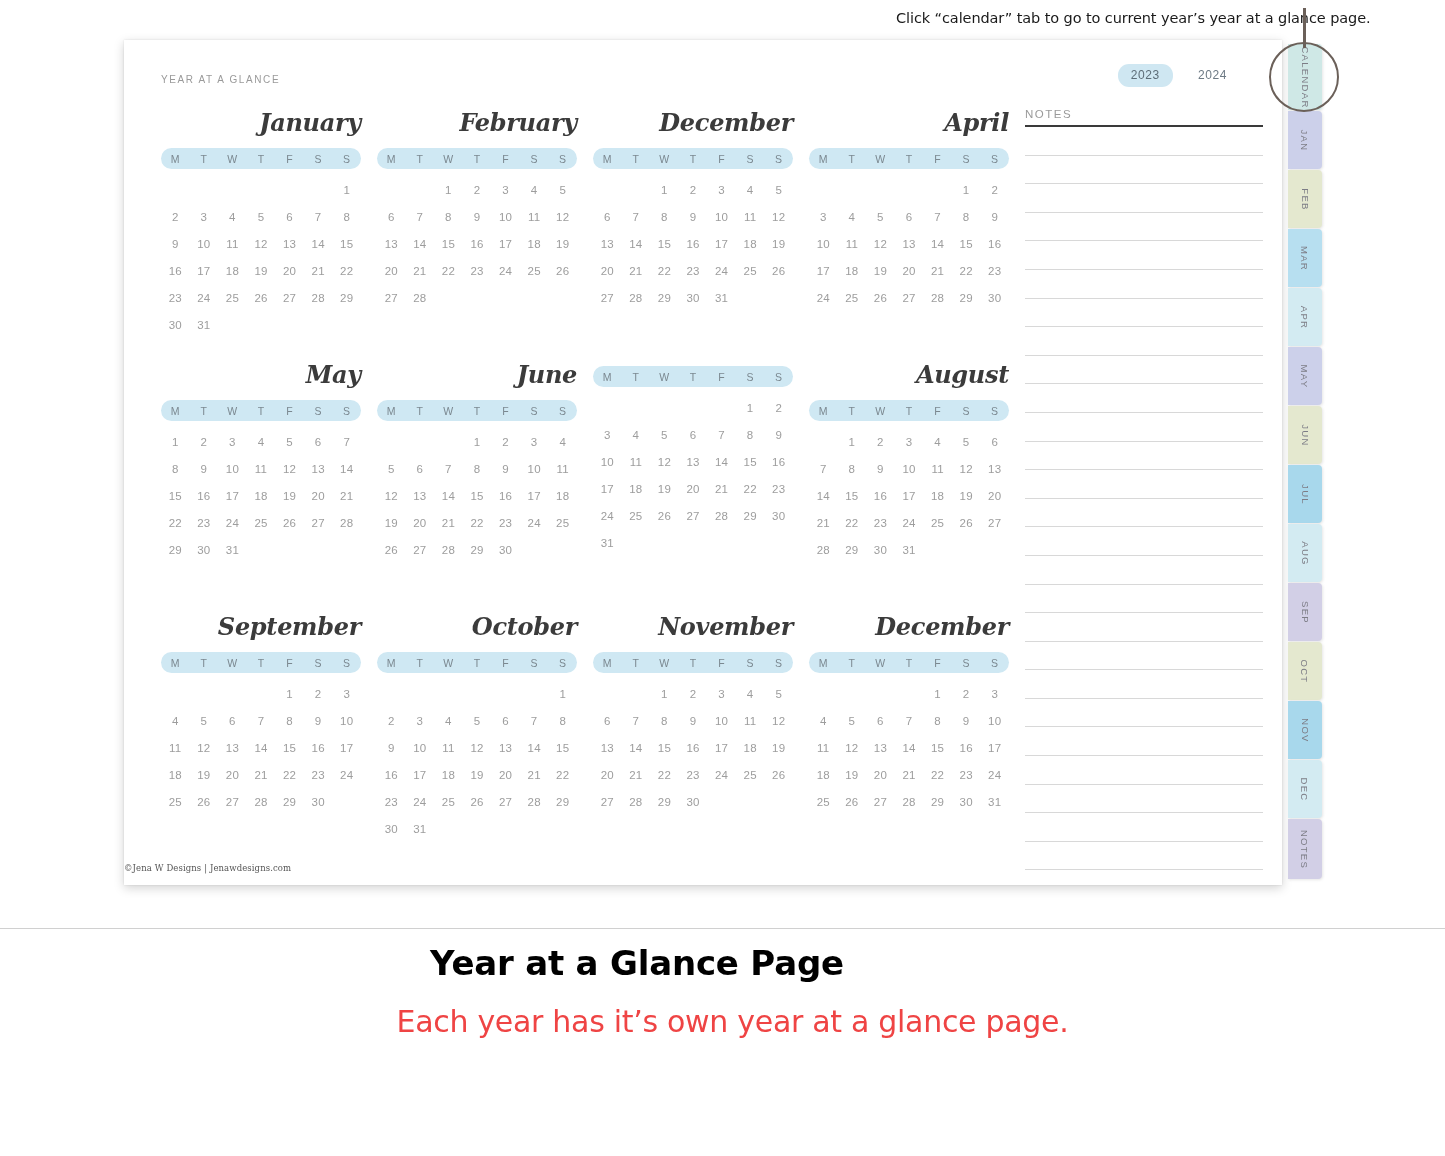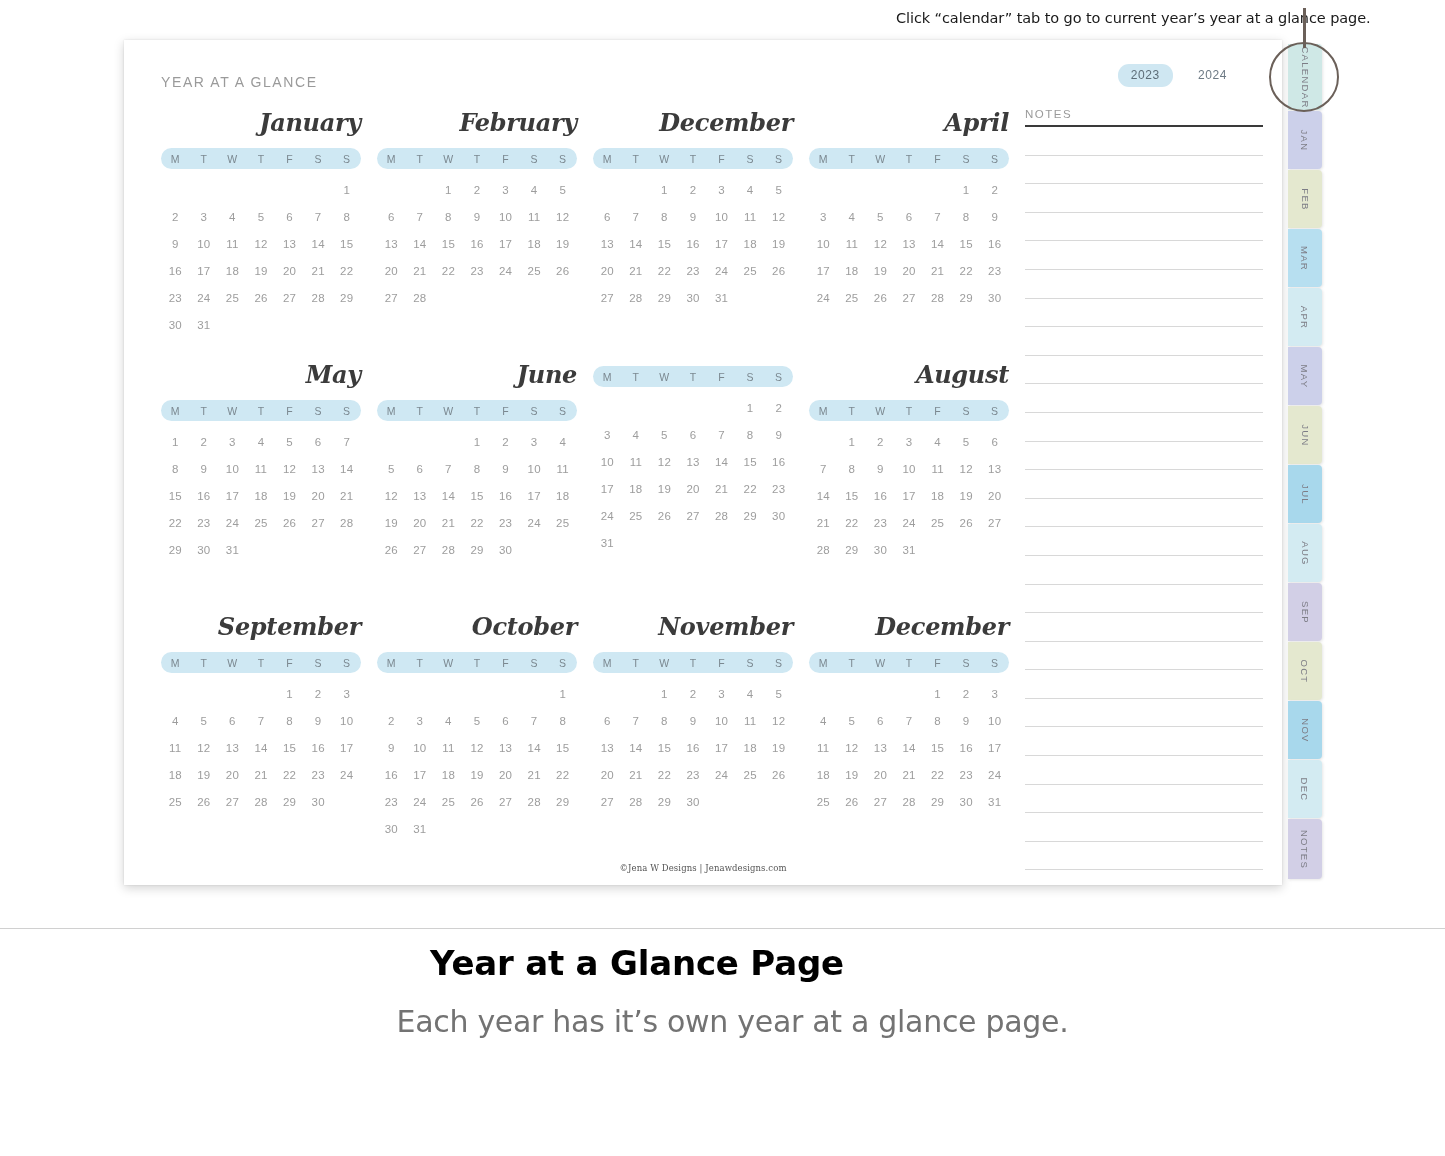--- a/index.html
+++ b/index.html
@@ -23,21 +23,21 @@
   
   .page-card {
     position: absolute; left: 124px; top: 40px;
     width: 1158px; height: 845px;
     background: #ffffff;
     box-shadow: 0 3px 10px rgba(0,0,0,0.18), 0 0 2px rgba(0,0,0,0.10);
   }
 
   .page-kicker {
     position: absolute; left: 37px; top: 34px;
-    font-size: 14px; color: #9a9a9a;
+    font-size: 10px; color: #9a9a9a;
     letter-spacing: 1.6px;
     font-family: "Liberation Sans", sans-serif;
   }
 
   
   .year-toggle { position: absolute; right: 42px; top: 24px; display: flex; align-items: flex-end; gap: 12px; }
   .year-pill {
     font-size: 12px; color: #6d7a84; letter-spacing: 0.6px;
     padding: 4px 13px 5px; border-radius: 11px; background: transparent;
   }
@@ -87,21 +87,20 @@
     font-size: 11.5px; color: #9a9a9a; letter-spacing: 1.5px;
     padding-bottom: 5px;
   }
   .notes-rule { height: 2px; background: #3a3a3a; width: 100%; }
   .notes-lines { margin-top: 0px; }
   .note-line { height: 28.6px; border-bottom: 1px solid #d8d8d8; }
 
   
   .credit {
     position: absolute; left: 0; right: 0; bottom: 12px;
-    text-align: center;
     font-family: "DejaVu Serif", serif;
     font-size: 8.5px; color: #555; letter-spacing: 0.1px;
   }
 
   
   .tabstrip {
     position: absolute; left: 1288px; top: 44px;
     width: 34px; height: 836px;
     display: flex; flex-direction: column;
   }
@@ -146,21 +145,21 @@
     position: absolute; left: 0; top: 943px; width: 1274px;
     text-align: center;
     font-family: "DejaVu Sans", sans-serif;
     font-weight: bold; font-size: 34px; color: #000;
     letter-spacing: -0.2px;
   }
   .caption-sub {
     position: absolute; left: 0; top: 1004px; width: 1445px;
     text-align: center;
     font-family: "DejaVu Sans", sans-serif;
-    font-weight: normal; font-size: 30px; color: #737373;
+    font-weight: normal; font-size: 30px; color: #ef4444;
     letter-spacing: -0.3px;
     padding-left: 20px;
   }
 </style>
 </head>
 <body>
 
 <div id="stage">
 
   <div class="callout">Click “calendar” tab to go to current year’s year at a glance page.</div>

